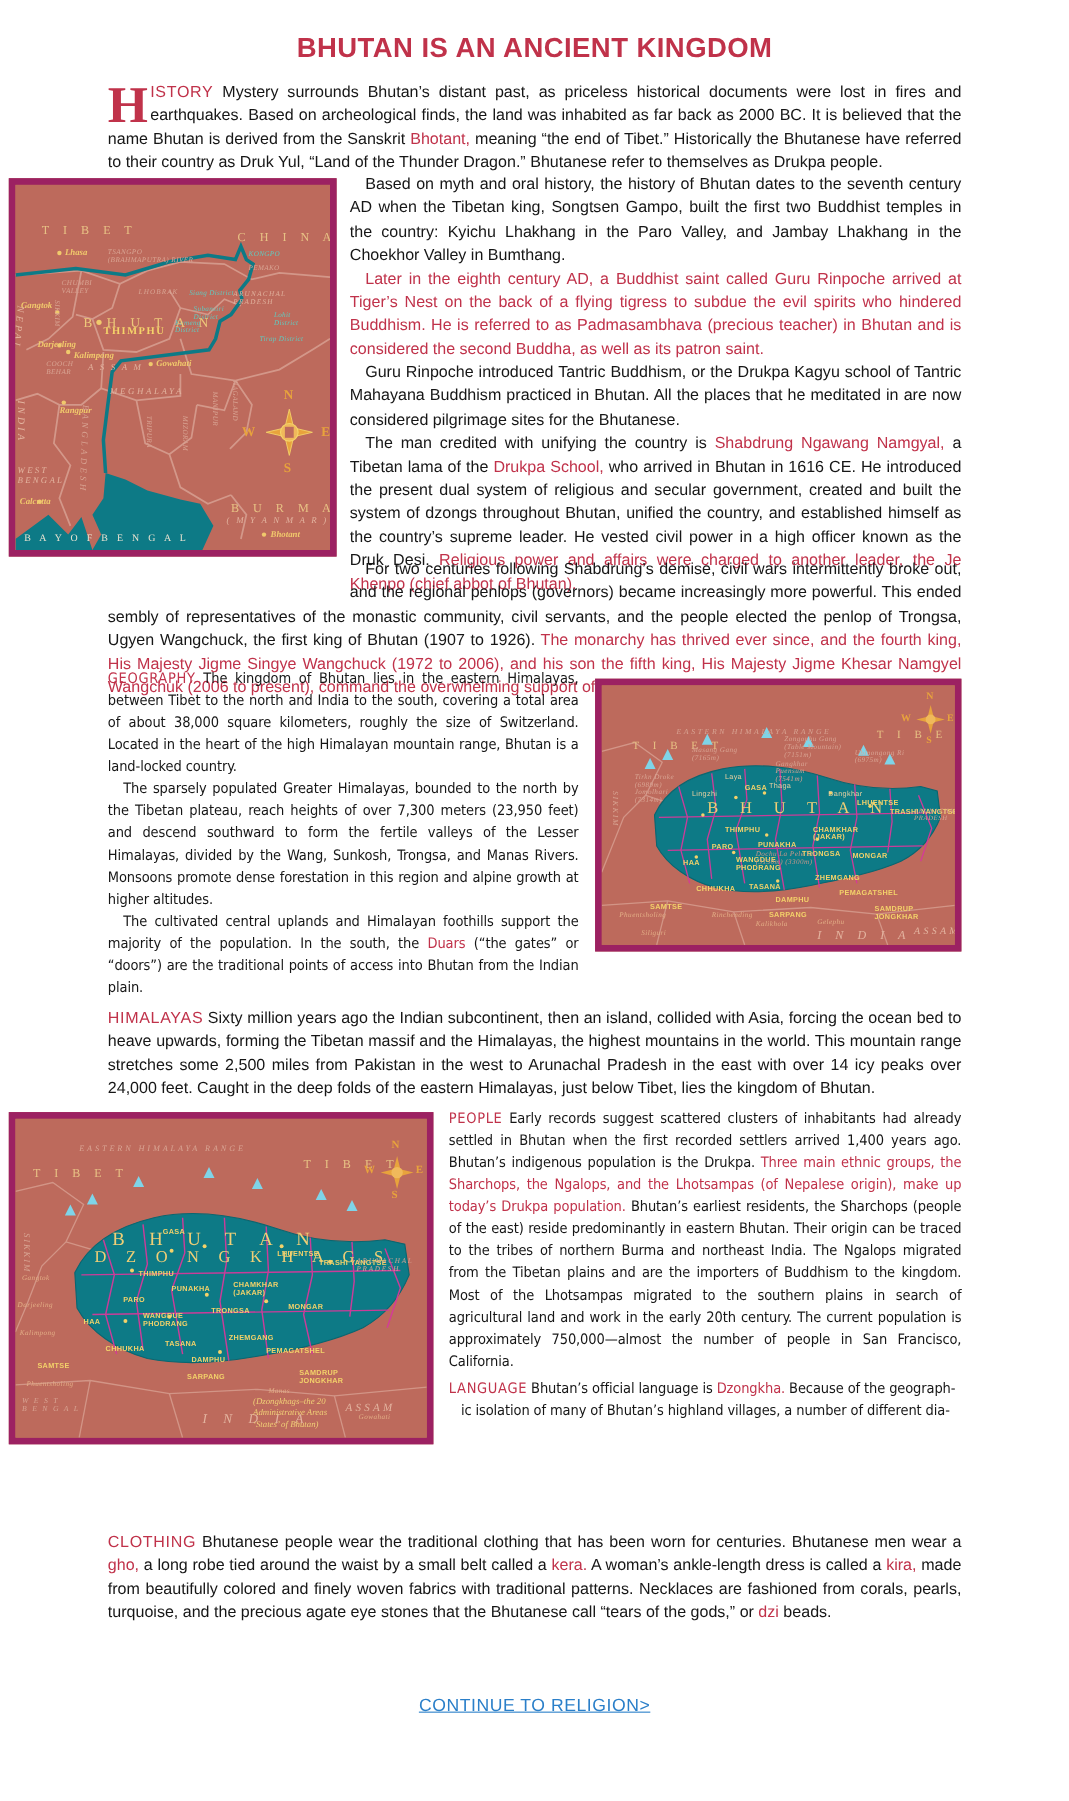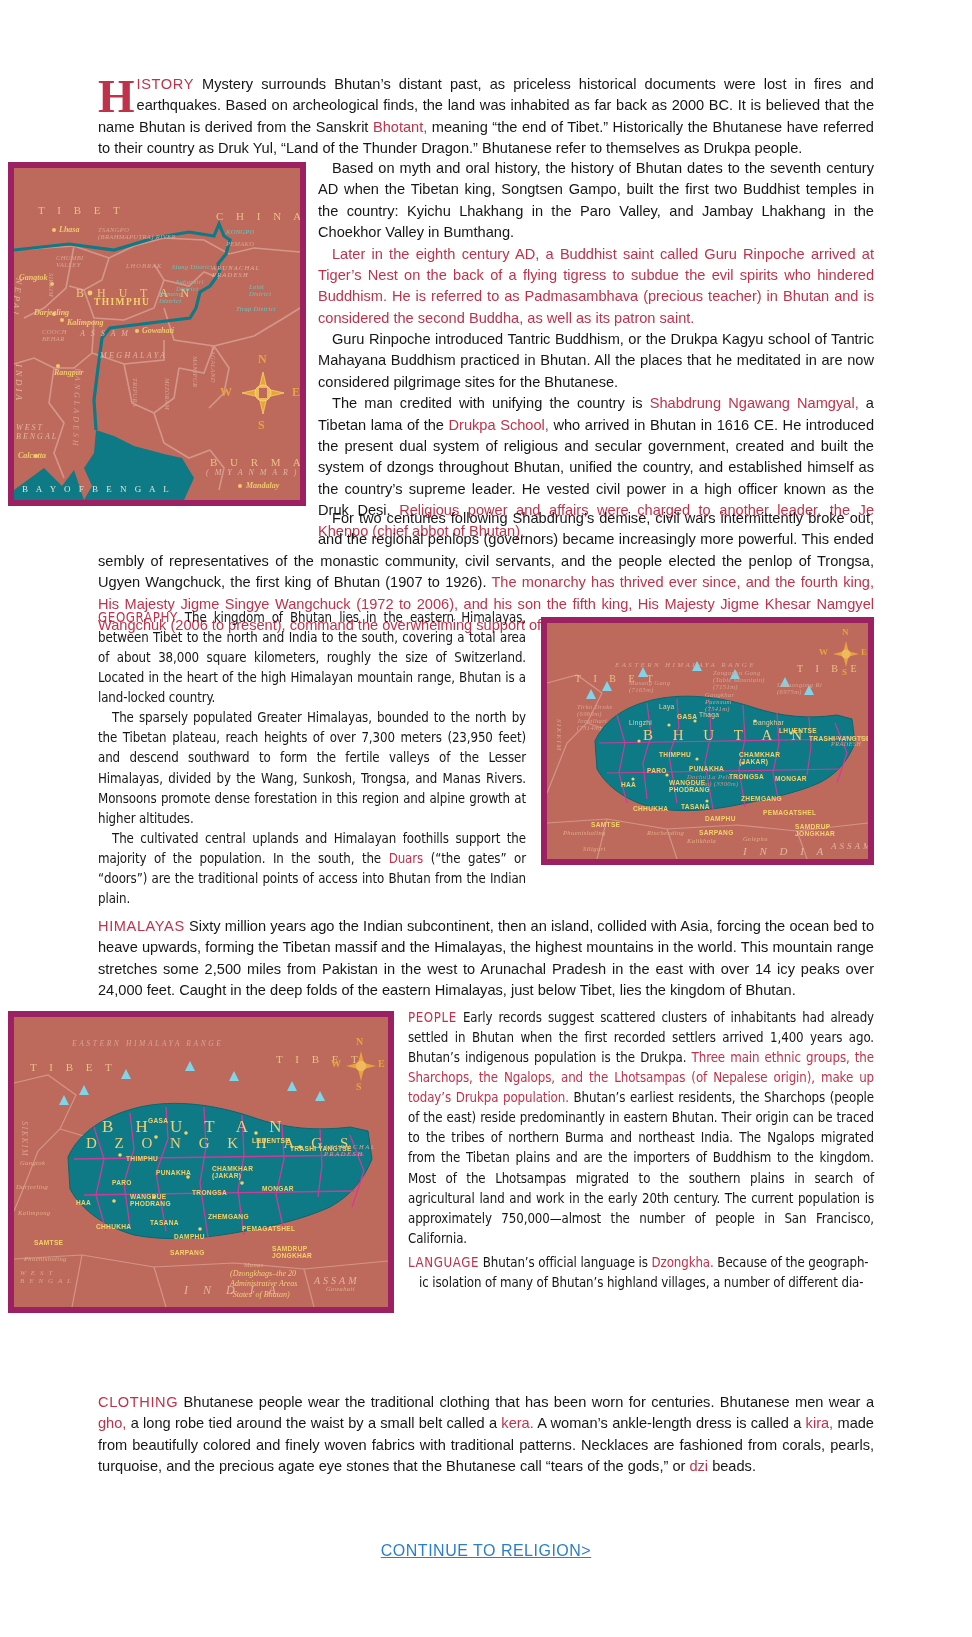--- a/index.html
+++ b/index.html
@@ -168,20 +168,21 @@
     font-family: "Liberation Sans Narrow", "Liberation Sans", sans-serif;
     font-size: 16px;
     letter-spacing: 0.5px;
   }
 </style>
 </head>
 <body>
 
 <div class="page">
 
+  <h1 class="doc-title">BHUTAN IS AN ANCIENT KINGDOM</h1>
 
   <div class="flow" style="top:74px; left:98px; width:776px;">
     <p class="p">
       <span class="dropcap">H</span><span class="redhead">ISTORY</span><span> Mystery surrounds Bhutan’s distant past, as priceless historical documents were lost in fires and earthquakes. Based on archeological finds, the land was inhabited as far back as 2000 BC. It is believed that the name Bhutan is derived from the Sanskrit </span><span class="red">Bhotant,</span><span> meaning “the end of Tibet.”  Historically the Bhutanese have referred to their country as Druk Yul, “Land of the Thunder Dragon.” Bhutanese refer to themselves as Drukpa people.</span>
     </p>
   </div>
 
   <div class="mapframe" style="left:8px; top:162px; width:298px; height:344px;">
     <div class="map-inner">
       <svg width="286" height="332" viewBox="0 0 286 332">
@@ -254,21 +255,21 @@
       <span class="map-label lbl-tiny" style="left:0px; top:196px; color:#e3b39f; letter-spacing:3px; font-size:9px; writing-mode:vertical-rl;">INDIA</span>
       <span class="map-label lbl-tiny" style="left:2px; top:255px; color:#e3b39f; letter-spacing:2px; font-size:8px;">WEST<br>BENGAL</span>
       <span class="map-label lbl-city" style="left:4px; top:283px;">Calcutta</span>
       <span class="map-label lbl-tiny" style="left:58px; top:200px; color:#d9a493; letter-spacing:3px; font-size:8px; writing-mode:vertical-rl; transform:rotate(2deg);">BANGLADESH</span>
       <span class="map-label lbl-tiny" style="left:118px; top:210px; color:#d9a493; writing-mode:vertical-rl;">TRIPURA</span>
       <span class="map-label lbl-tiny" style="left:150px; top:210px; color:#d9a493; writing-mode:vertical-rl;">MIZORAM</span>
       <span class="map-label lbl-tiny" style="left:178px; top:188px; color:#d9a493; writing-mode:vertical-rl;">MANIPUR</span>
       <span class="map-label lbl-tiny" style="left:196px; top:178px; color:#d9a493; writing-mode:vertical-rl;">NAGALAND</span>
       <span class="map-label lbl-country" style="left:196px; top:288px;">B U R M A</span>
       <span class="map-label lbl-tiny" style="left:192px; top:300px; color:#e3b39f; letter-spacing:2px; font-size:8px;text-align:right;">( M Y A N M A R )</span>
-      <span class="map-label lbl-city" style="left:232px; top:313px;">Mandalay</span>
+      <span class="map-label lbl-city" style="left:232px; top:313px;">Bhotant</span>
       <span class="map-label" style="left:8px; top:316px; font-size:9px; letter-spacing:3px; color:#e8e2d0; font-family:'Liberation Serif',serif;">B A Y  O F  B E N G A L</span>
 
       <div class="compass" style="left:222px; top:198px; width:54px; height:54px;">
         <svg width="54" height="54" viewBox="0 0 54 54">
           <g fill="#e8a33c" stroke="#f5d46a" stroke-width="0.8">
             <path d="M27 6 L31 23 L27 27 L23 23 Z"></path>
             <path d="M27 48 L31 31 L27 27 L23 31 Z"></path>
             <path d="M6 27 L23 31 L27 27 L23 23 Z"></path>
             <path d="M48 27 L31 31 L27 27 L31 23 Z"></path>
           </g>

